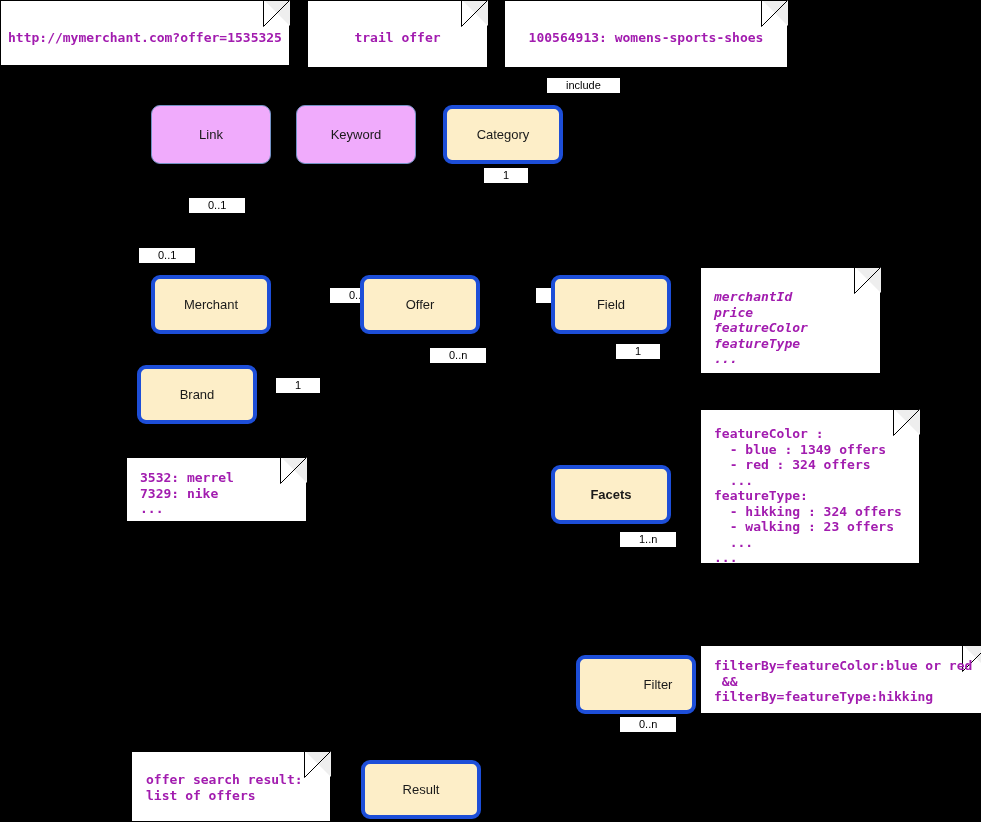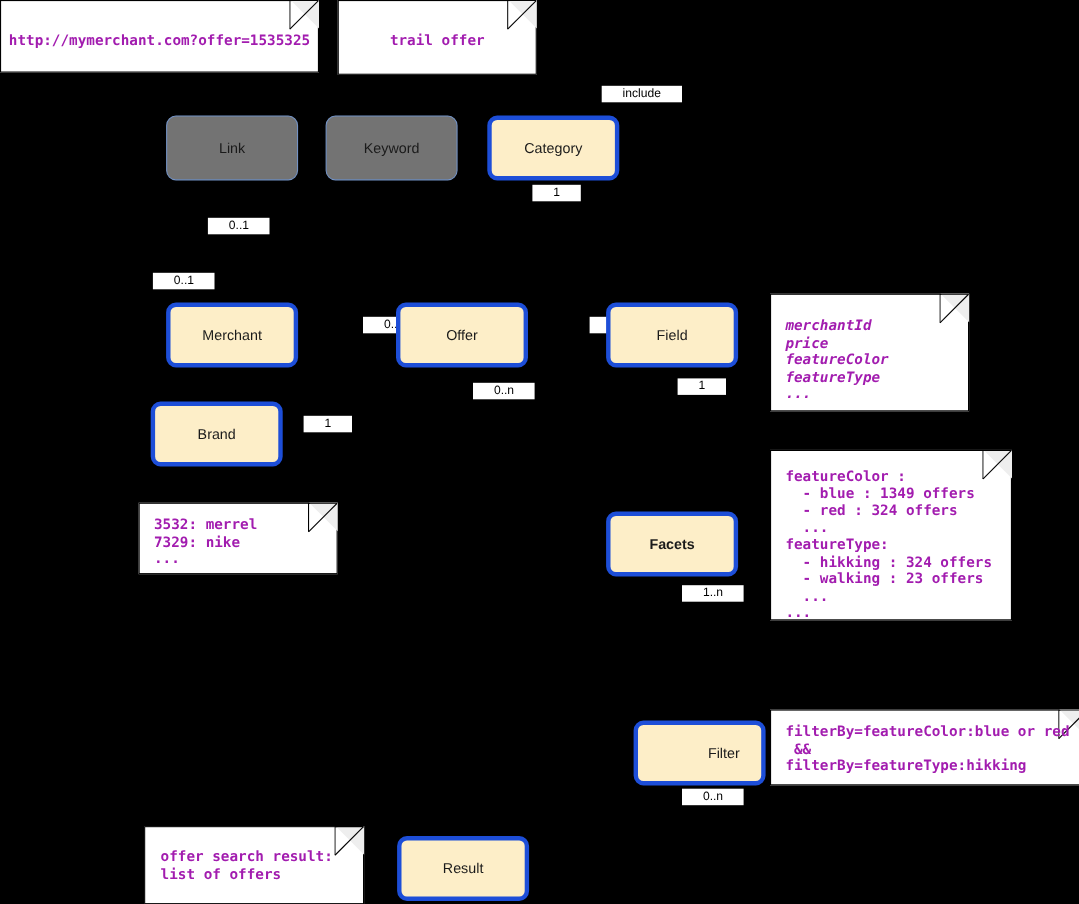--- a/index.html
+++ b/index.html
@@ -51,21 +51,21 @@
     width:120px;height:59px;
     border-radius:9px;
     box-sizing:border-box;
     display:flex;align-items:center;justify-content:center;
     font-family:"Liberation Sans", sans-serif;
     font-size:13px;
     color:#1a1a1a;
     line-height:1;
   }
   .ebox.blue{
-    background:#737373;
+    background:#f0abfc;
     border:1px solid #7392c4;
   }
   .ebox.yellow{
     background:#fdeec8;
     border:4px solid #1d4ed8;
   }
 
   
   .mlabel{
     position:absolute;
@@ -94,20 +94,28 @@
 
   <div class="note center" style="left:307px;top:0px;width:181px;height:68px;">
     <div class="fold"></div>
     <svg class="fold-edge" viewBox="0 0 27 27">
       <path d="M0.5 26.5 L26.5 0.5" stroke="#000" stroke-width="1" fill="none"></path>
       <path d="M0.5 26.5 L0.5 0.5 L26.5 0.5" stroke="#000" stroke-width="1" fill="none"></path>
     </svg>
     <div class="ntext" style="top:29px;">trail offer</div>
   </div>
 
+  <div class="note center" style="left:504px;top:0px;width:284px;height:68px;">
+    <div class="fold"></div>
+    <svg class="fold-edge" viewBox="0 0 27 27">
+      <path d="M0.5 26.5 L26.5 0.5" stroke="#000" stroke-width="1" fill="none"></path>
+      <path d="M0.5 26.5 L0.5 0.5 L26.5 0.5" stroke="#000" stroke-width="1" fill="none"></path>
+    </svg>
+    <div class="ntext" style="top:29px;">100564913: womens-sports-shoes</div>
+  </div>
 
   <div class="mlabel" style="left:547px;top:78px;">include</div>
 
   <div class="ebox blue" style="left:151px;top:105px;">
     <span>Link</span>
   </div>
 
   <div class="ebox blue" style="left:296px;top:105px;">
     <span>Keyword</span>
   </div>

